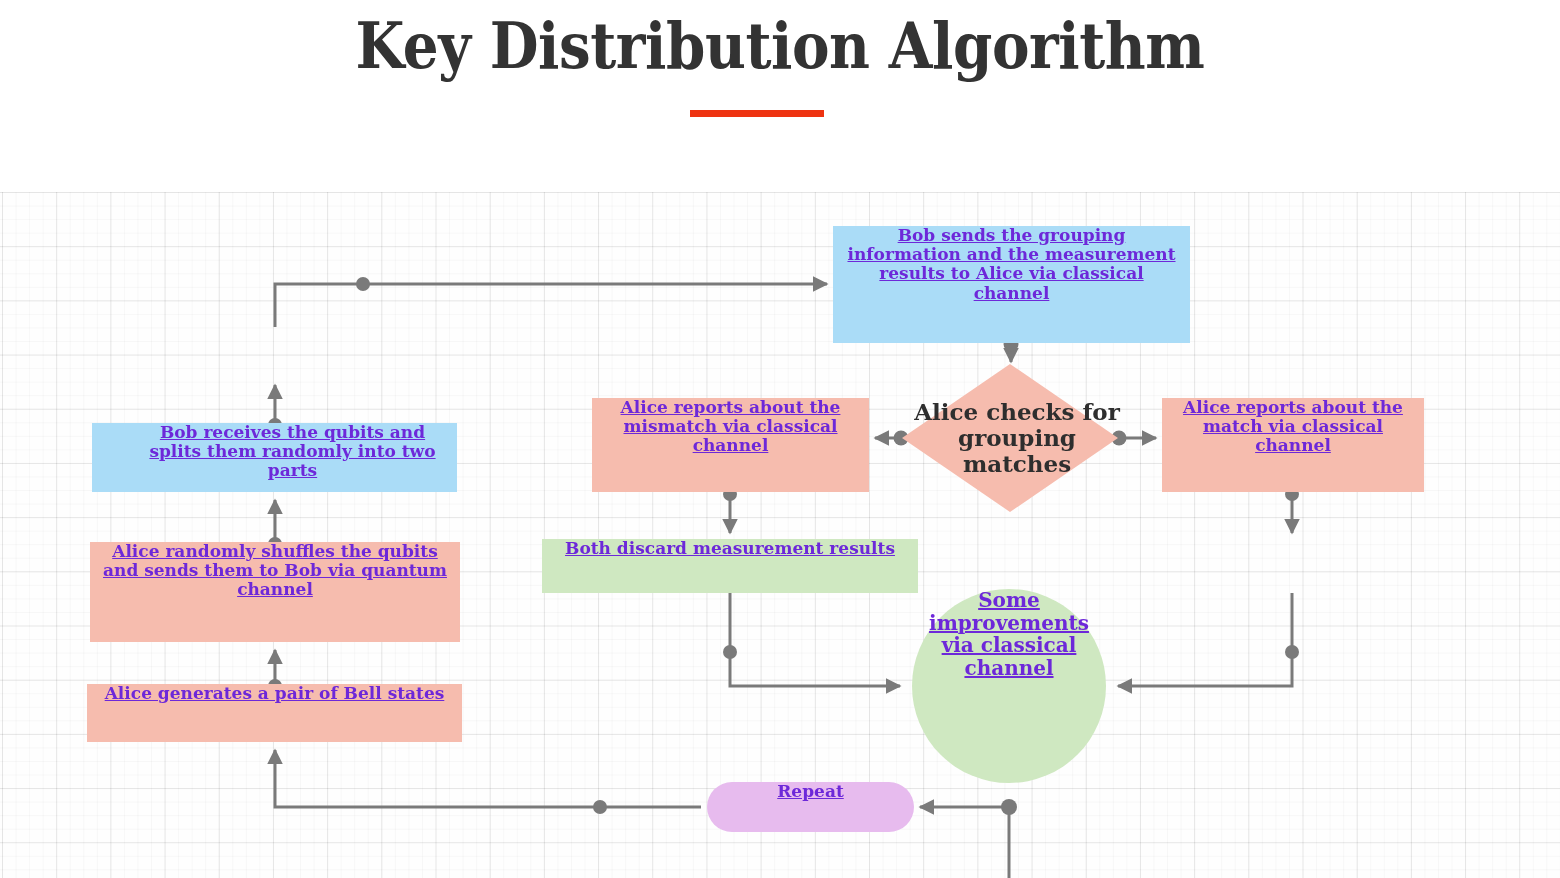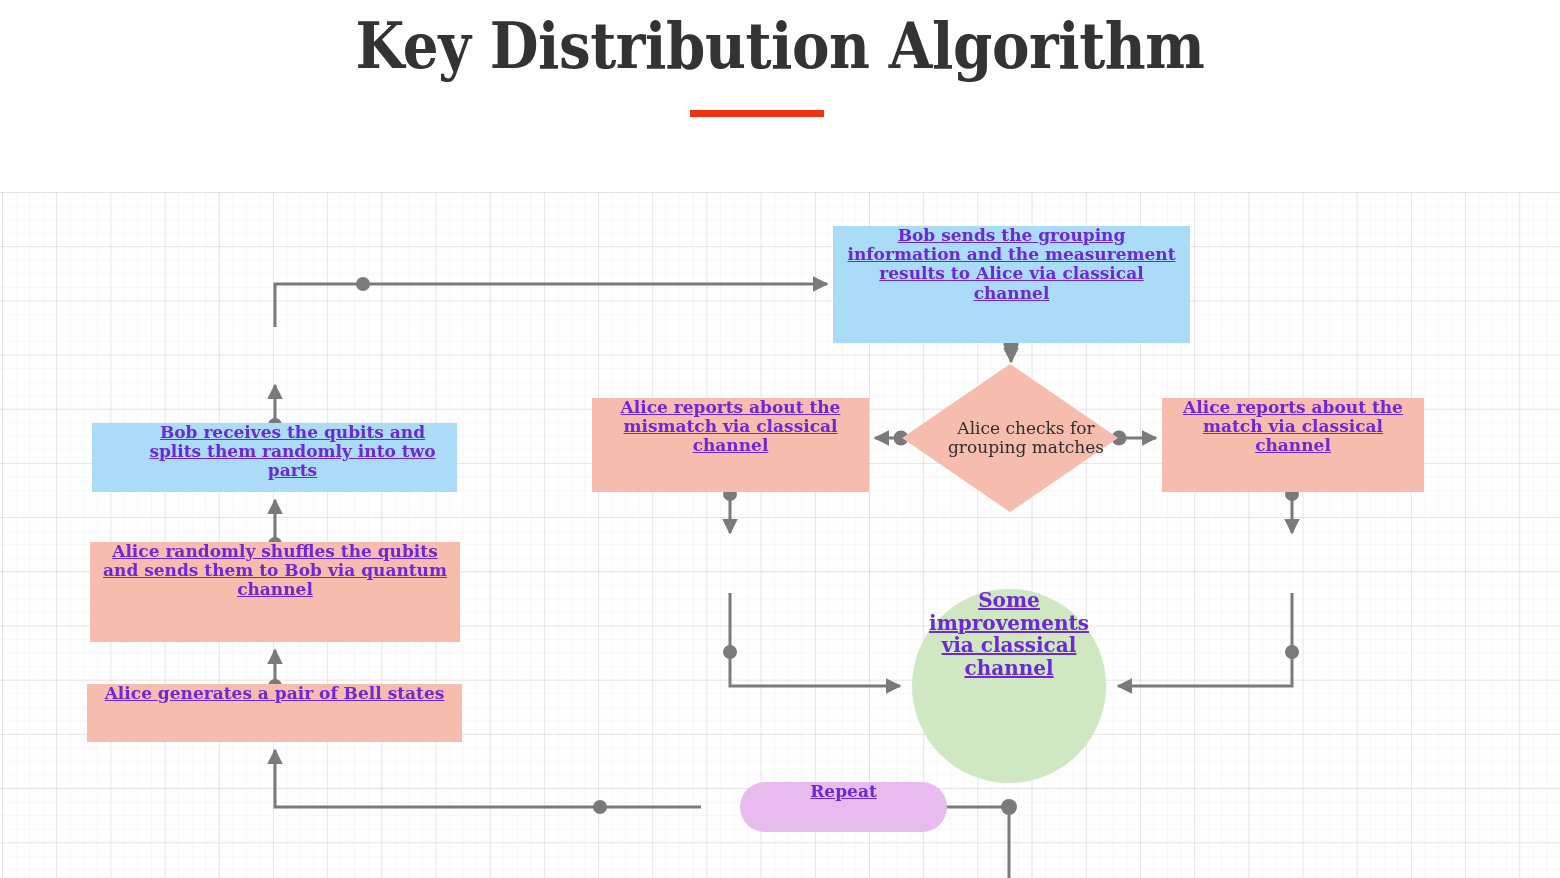--- a/index.html
+++ b/index.html
@@ -95,27 +95,27 @@
   }
   .diamond-shape {
     position: absolute;
     left: 0; top: 0;
     width: 100%; height: 100%;
     background: #f6bcae;
     clip-path: polygon(50% 0%, 100% 50%, 50% 100%, 0% 50%);
   }
   .diamond-text {
     position: absolute;
-    left: 16px; top: 0;
+    left: 7px; top: 0;
     width: 100%; height: 100%;
     display: flex; align-items: center; justify-content: center;
     text-align: center;
     font-family: "DejaVu Serif", serif;
-    font-weight: 400;
-    font-size: 17px;
+    font-weight: 700;
+    font-size: 23px;
     line-height: 1.14;
     color: #2e2e2e;
   }
 
   
   #edges {
     position: absolute;
     left: 0; top: 0;
     width: 1560px; height: 686px;
     z-index: 2;
@@ -206,23 +206,26 @@
   </div>
 
   <div class="node pink" style="left:1162px; top:206px; width:262px; height:94px; font-size:17px;">
     <span class="node-label">Alice reports about the match via classical channel</span>
   </div>
 
   <div class="node pink" style="left:592px; top:206px; width:277px; height:94px; font-size:17px;">
     <span class="node-label">Alice reports about the mismatch via classical channel</span>
   </div>
 
+  <div class="node green" style="left:542px; top:347px; width:376px; height:54px; font-size:17px;">
+    <span class="node-label">Both discard measurement results</span>
+  </div>
 
 
   <div class="node green circle" style="left:912px; top:397px; width:194px; height:194px; font-size:20px;">
     <span class="node-label">Some improvements via classical channel</span>
   </div>
 
-  <div class="node purple pill" style="left:740px; top:590px; width:207px; height:50px; font-size:17px;">
+  <div class="node purple pill" style="left:707px; top:590px; width:207px; height:50px; font-size:17px;">
     <span class="node-label">Repeat</span>
   </div>
 
 </div>
 
 </body></html>

